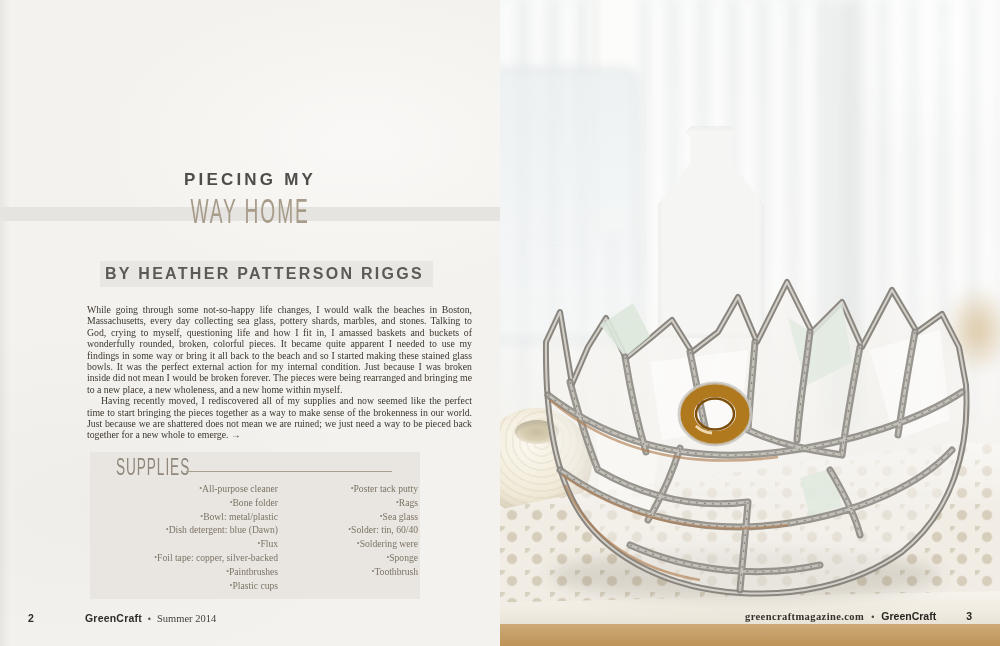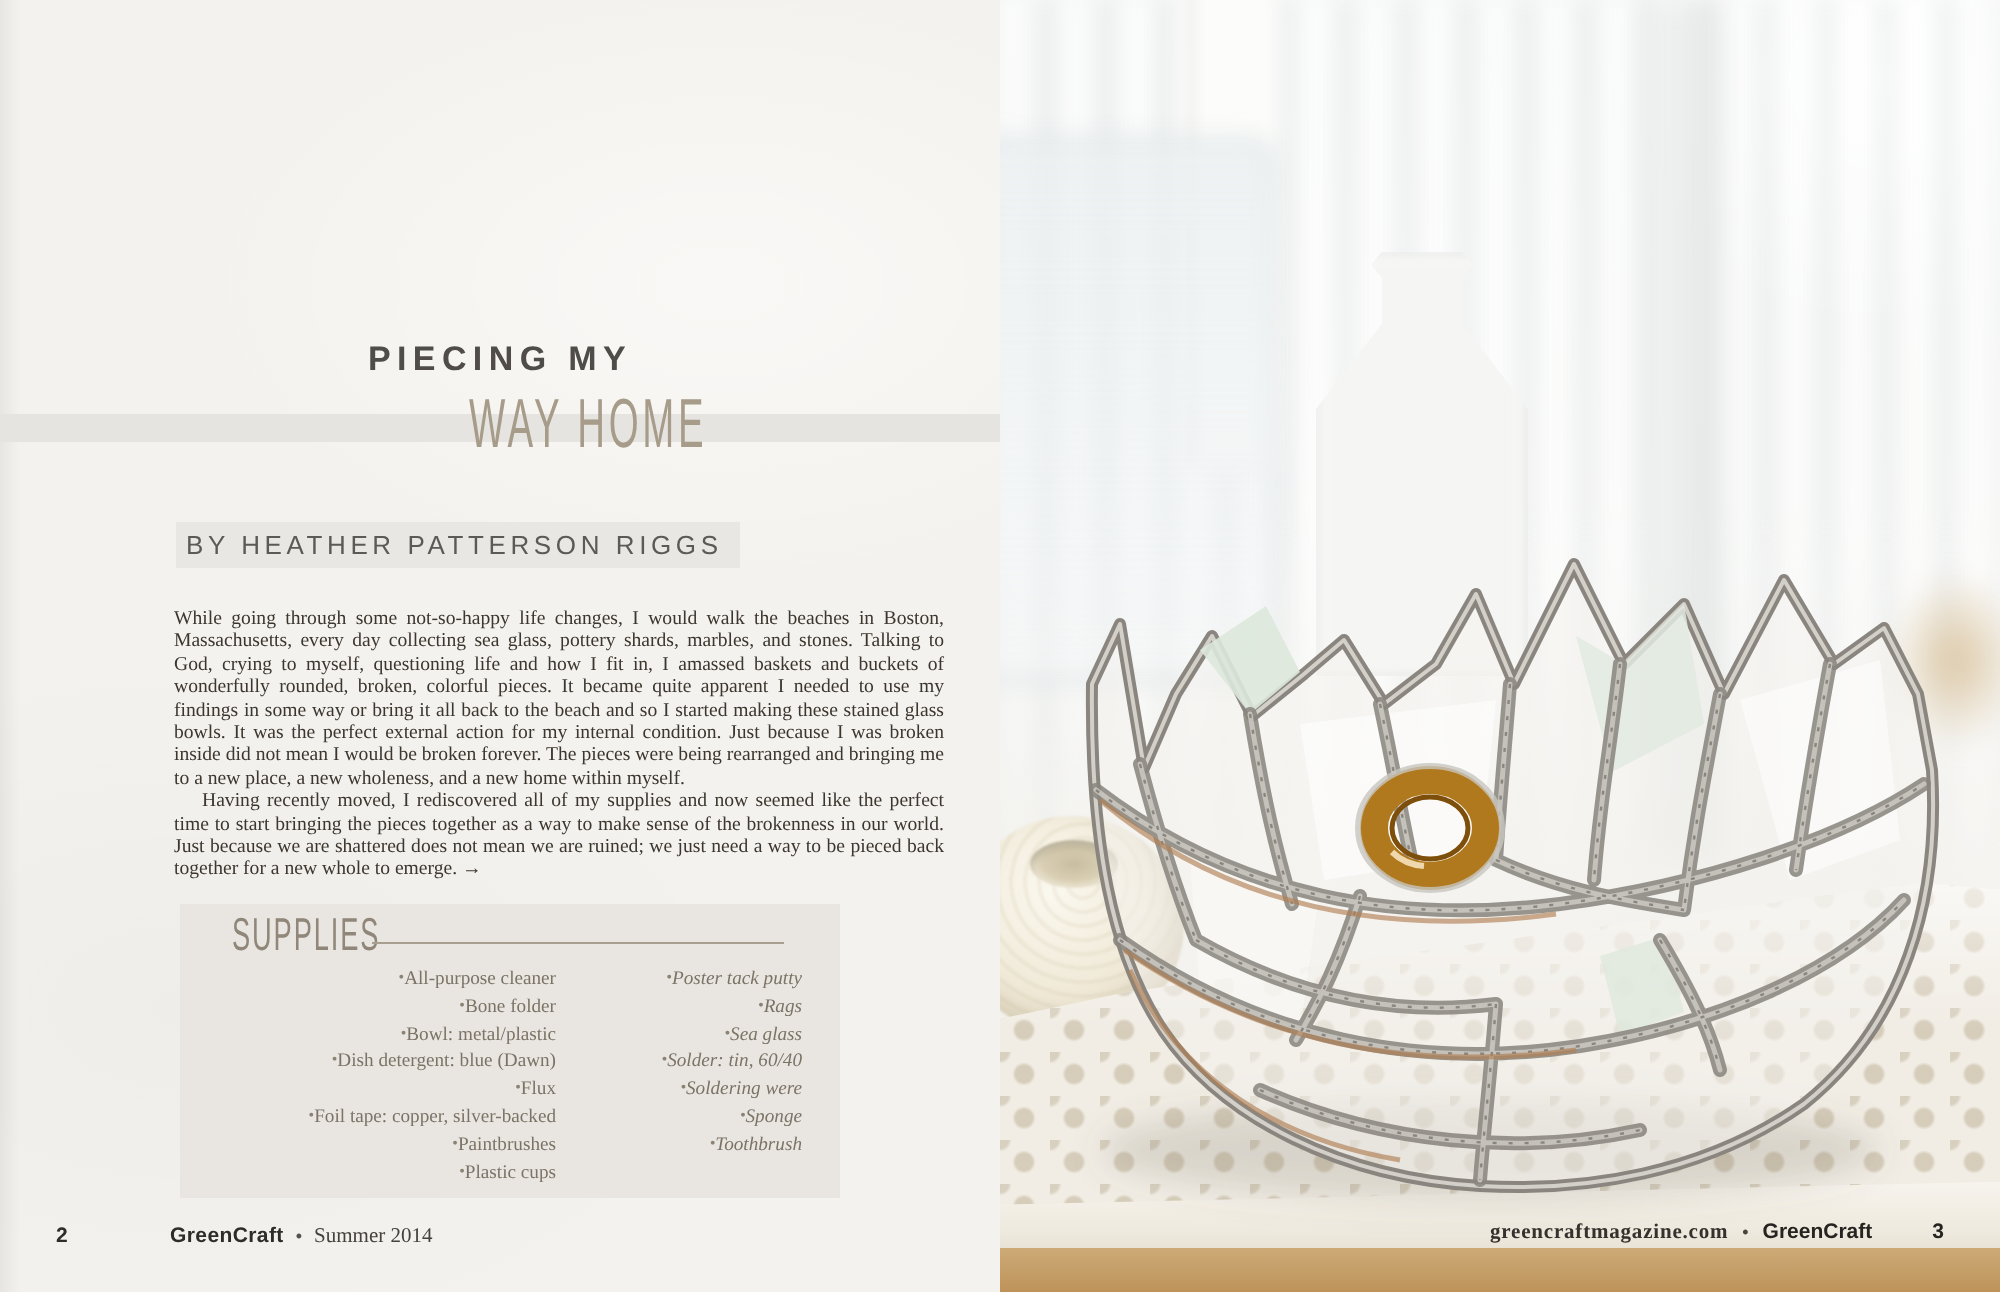--- a/index.html
+++ b/index.html
@@ -19,31 +19,31 @@
   }
   .title-band{
     position:absolute;left:0;top:207px;width:500px;height:14px;
     background:#e6e4e0;
   }
   .title1{
     position:absolute;left:0;top:170px;width:500px;text-align:center;
     font-size:17px;letter-spacing:3.2px;color:#4f4c49;font-weight:700;
   }
   .title2-wrap{
-    position:absolute;left:0;top:192px;width:500px;text-align:center;padding-left:44px;
+    position:absolute;left:0;top:192px;width:500px;text-align:center;
   }
   .title2{
     display:inline-block;font-size:31px;font-weight:400;letter-spacing:3px;
     color:#a79b8a;transform:scale(0.62,1.12);transform-origin:center top;
     white-space:nowrap;
   }
   .byline{
-    position:absolute;left:88px;top:261px;
+    position:absolute;left:100px;top:261px;
     background:#e9e7e3;padding:4px 9px 4px 5px;
-    font-size:13px;letter-spacing:2.3px;color:#5d5a56;
+    font-size:16px;letter-spacing:2.3px;color:#5d5a56;font-weight:bold;
   }
   .body-copy{
     position:absolute;left:87px;top:304px;width:385px;
     font-family:"Liberation Serif",serif;font-size:9.8px;line-height:11.4px;
     color:#3c362e;text-align:justify;
   }
   .body-copy p{margin:0;}
   .body-copy p + p{text-indent:14px;}
   
   .supplies-box{
@@ -56,21 +56,21 @@
     transform:scale(0.62,1.05);transform-origin:left top;white-space:nowrap;
   }
   .supplies-rule{
     position:absolute;left:96px;right:28px;top:19px;height:1px;background:#a99f90;
   }
   .supply-col{
     position:absolute;top:30px;list-style:none;margin:0;padding:0;
     font-family:"Liberation Serif",serif;font-size:9.6px;color:#7c7366;text-align:right;
   }
   .supply-col.c1{left:28px;width:160px;}
-  .supply-col.c2{left:171px;width:140px;font-style:italic;}
+  .supply-col.c2{left:188px;width:140px;}
   .supply-col li{height:13.8px;line-height:13.8px;white-space:nowrap;}
   .supply-col .blt{display:inline-block;width:10px;color:#8b8275;font-size:8px;vertical-align:1px;}
   
   .footer-left{
     position:absolute;left:0;top:612px;width:500px;height:16px;
     font-size:10.5px;color:#3b3833;
   }
   .footer-left .pn{position:absolute;left:28px;font-weight:bold;color:#2e2c29;}
   .footer-left .grp{position:absolute;left:85px;white-space:nowrap;}
   .footer-left .mag{font-weight:bold;color:#2e2c29;letter-spacing:0.2px;}

